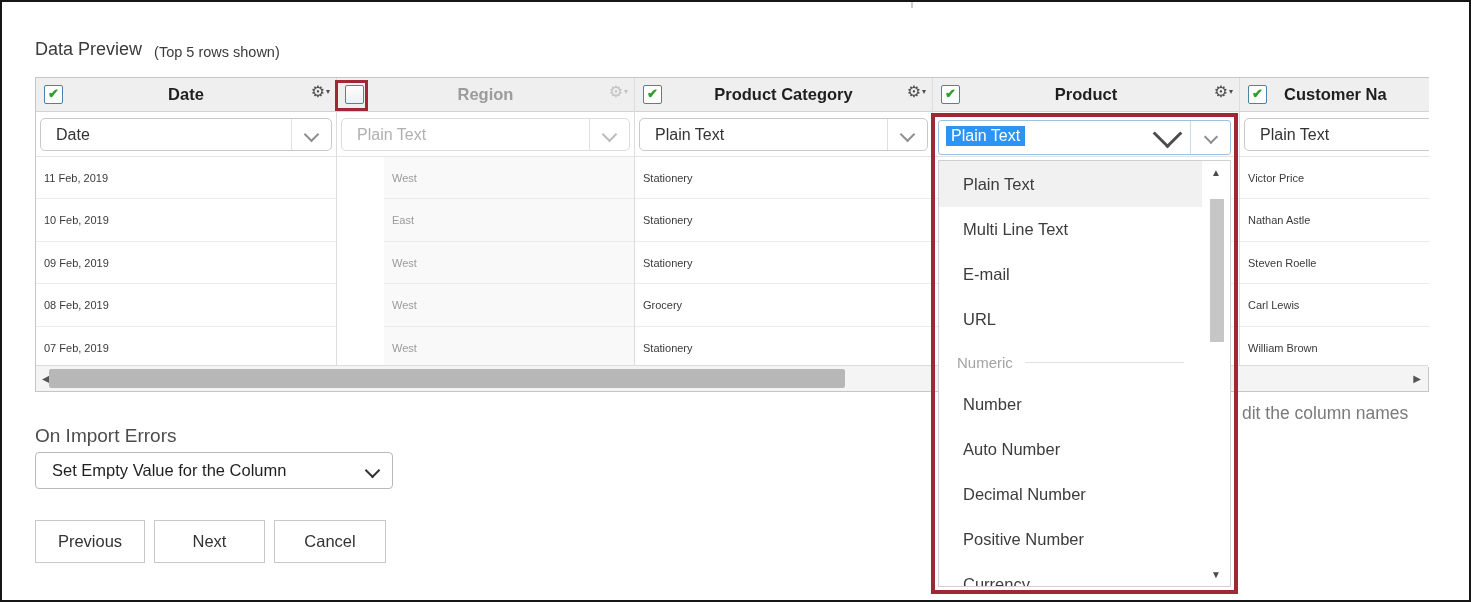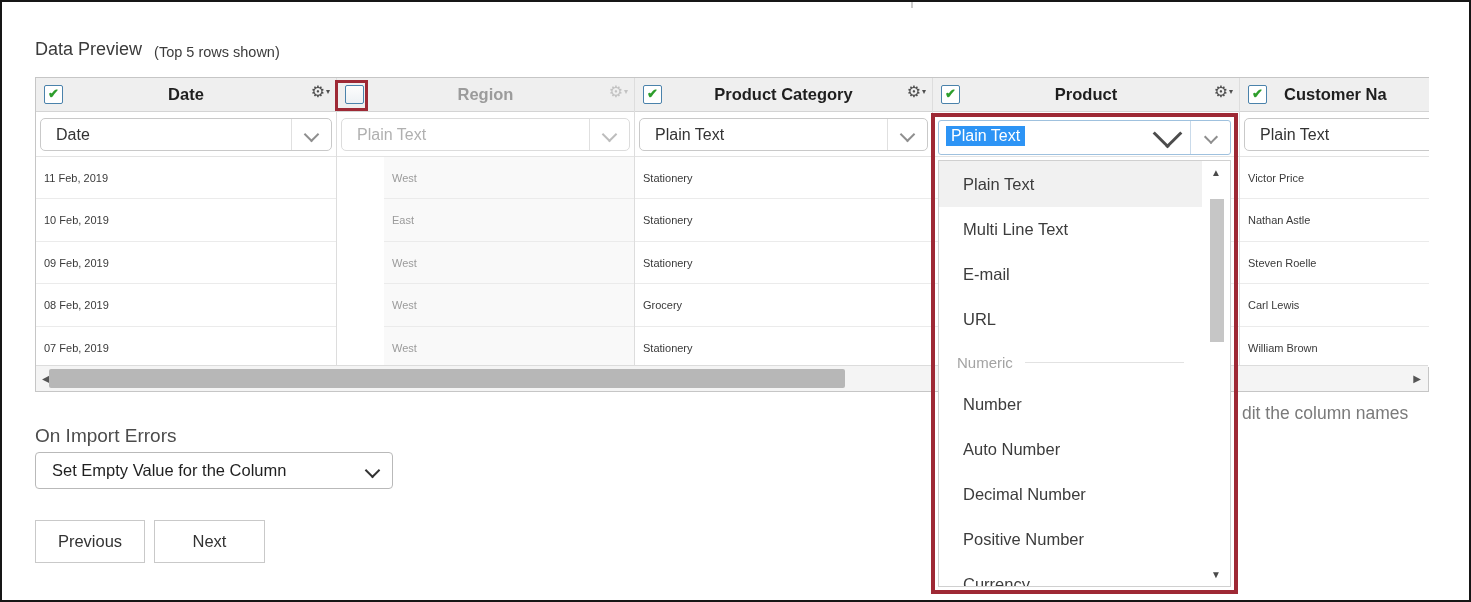--- a/index.html
+++ b/index.html
@@ -245,13 +245,14 @@
   </div>
 
   <div class="oie-label">On Import Errors</div>
   <div class="oie-select">
     <span class="oie-text">Set Empty Value for the Column</span>
     <span class="oie-chev"></span>
   </div>
 
   <div class="btn btn-prev">Previous</div>
   <div class="btn btn-next">Next</div>
+  <div class="btn btn-cancel">Cancel</div>
 </div>
 
 </body></html>

